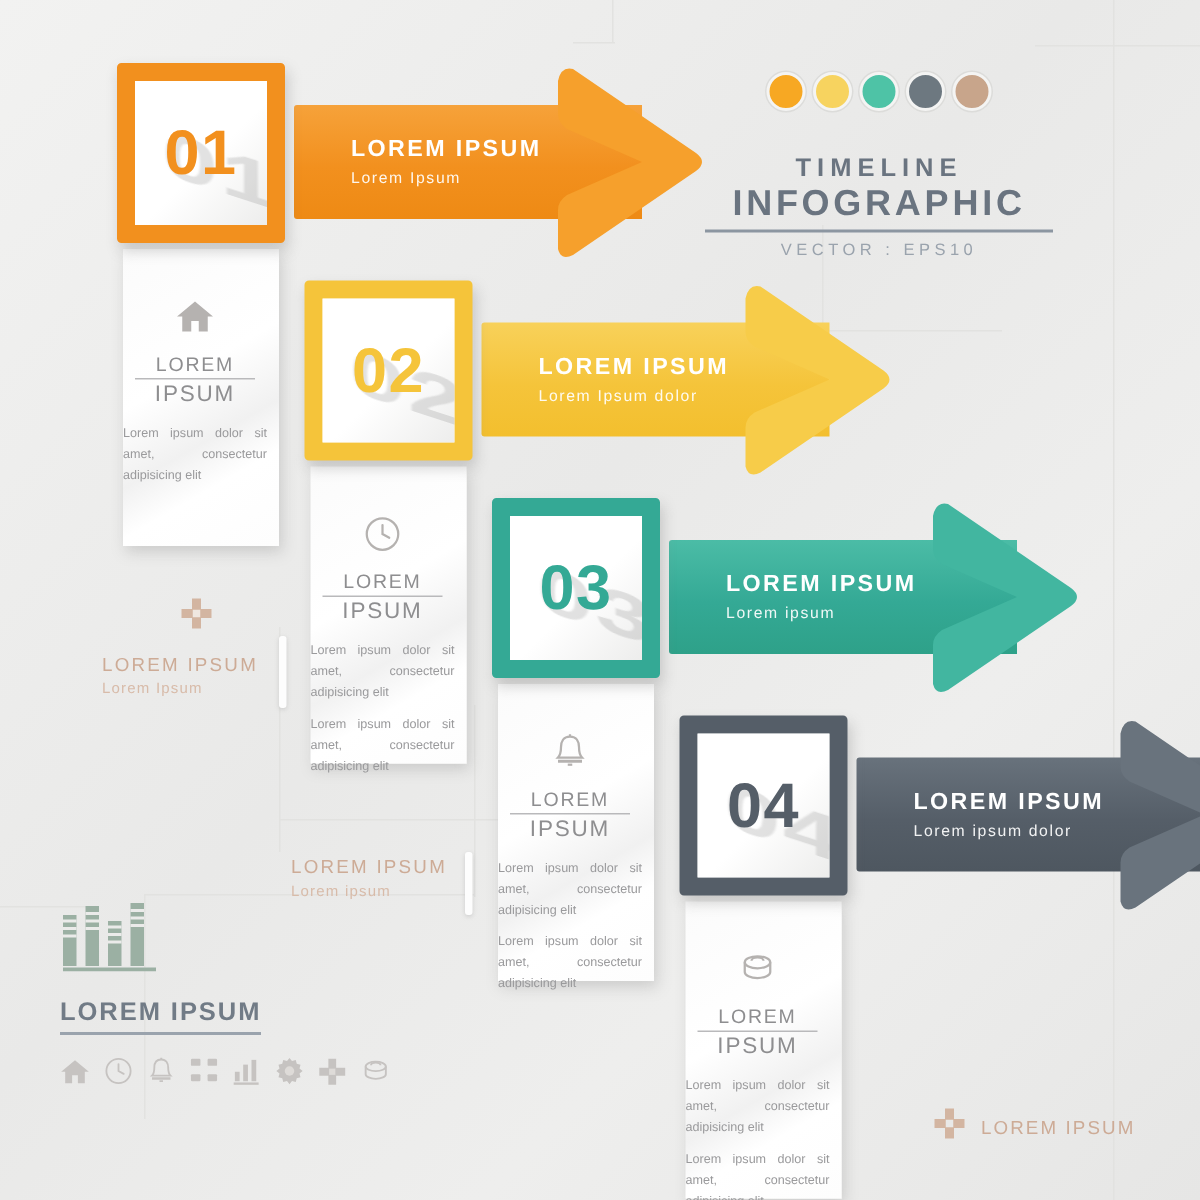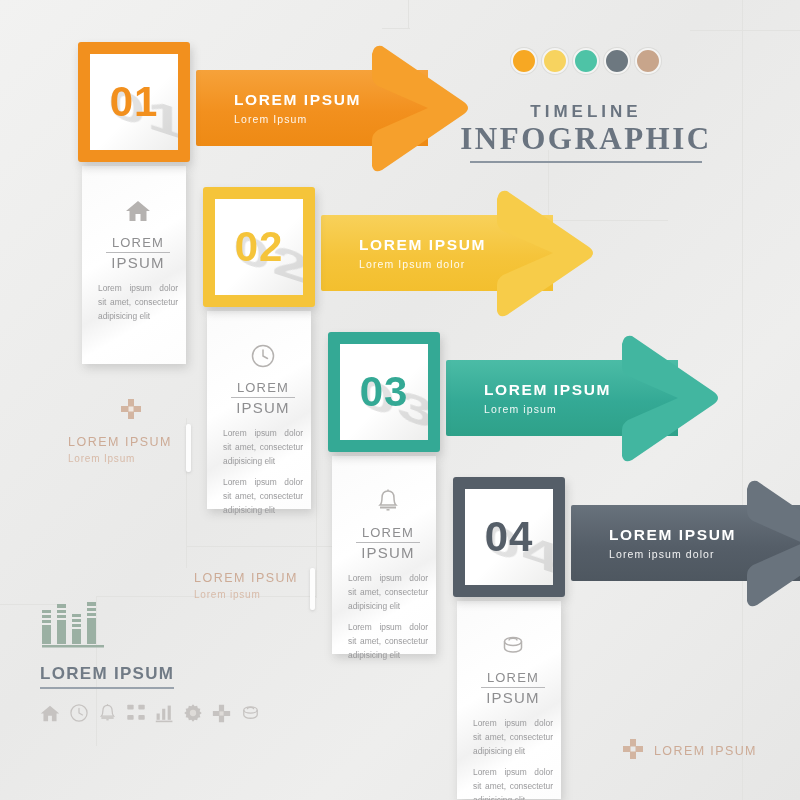--- a/index.html
+++ b/index.html
@@ -26,23 +26,22 @@
   .header{position:absolute;right:64px;top:48px;width:300px;text-align:center;}
   .dots{display:flex;gap:5px;justify-content:center;margin-bottom:14px;}
   .dot{width:22px;height:22px;border-radius:50%;border:2px solid #f4f4f3;
        box-shadow:0 0 0 1px #dcdcda;}
   .h-timeline{
     font-size:17px;letter-spacing:4px;color:#6a7480;font-weight:bold;
     margin-bottom:1px;
     margin-top:28px;
   }
   .h-infographic{
-    font-size:31px;letter-spacing:2.5px;color:#6a7480;font-weight:bold;
+    font-size:24px;letter-spacing:2.5px;color:#6a7480;font-weight:bold;
     line-height:1.05;
-    font-family:Liberation Serif, serif;
   }
   .h-rule{height:2px;background:#8c96a1;margin:5px 34px 6px 34px;}
   .h-vector{font-size:11px;letter-spacing:3px;color:#9aa3ad;}
 
   
   .row{position:absolute;}
   .bar{
     position:absolute;top:28px;height:76px;
     border-radius:2px 0 0 2px;
   }
@@ -82,21 +81,21 @@
     transform-origin:left top;
     z-index:1;
     filter:blur(.4px);
   }
 
   
   .card{
     position:absolute;width:104px;
     background:linear-gradient(150deg,#fbfbfb 0%,#ffffff 42%,#f1f1f1 62%,#ffffff 75%,#fdfdfd 100%);
     box-shadow:2px 4px 9px rgba(130,130,130,.3);
-    padding:30px 8px 18px 16px;
+    padding:30px 8px 18px 0;
     box-sizing:border-box;
     text-align:center;
     z-index:2;
   }
   .card-icon{height:30px;margin-bottom:10px;display:flex;align-items:center;justify-content:center;}
   .card-icon svg{display:block;}
   .card-t1{font-size:13px;letter-spacing:1.2px;color:#8e8e90;line-height:1.1;}
   .card-rule{height:1px;background:#b9b9bb;margin:2px 8px 2px 8px;}
   .card-t2{font-size:15px;letter-spacing:1.2px;color:#8e8e90;line-height:1.1;margin-bottom:10px;}
   .card-p{
@@ -148,20 +147,21 @@
     <div class="dots">
       <div class="dot" style="background:#F7A823;"></div>
       <div class="dot" style="background:#F7D35F;"></div>
       <div class="dot" style="background:#4EC3A6;"></div>
       <div class="dot" style="background:#6D7880;"></div>
       <div class="dot" style="background:#C8A58B;"></div>
     </div>
     <div class="h-timeline">TIMELINE</div>
     <div class="h-infographic">INFOGRAPHIC</div>
     <div class="h-rule"></div>
+    <div class="h-vector">VECTOR : EPS10</div>
   </div>
 
   <div class="row" style="left:78px;top:42px;width:320px;height:140px;">
     <div class="bar" style="left:118px;width:232px;background:linear-gradient(180deg,#F6A23A 0%,#F2901E 55%,#EE8A14 100%);">
       <div class="bar-label">
         <div class="bar-title">LOREM IPSUM</div>
         <div class="bar-sub">Lorem Ipsum</div>
       </div>
     </div>
     <div class="chev" style="left:290px;top:-2px;">

